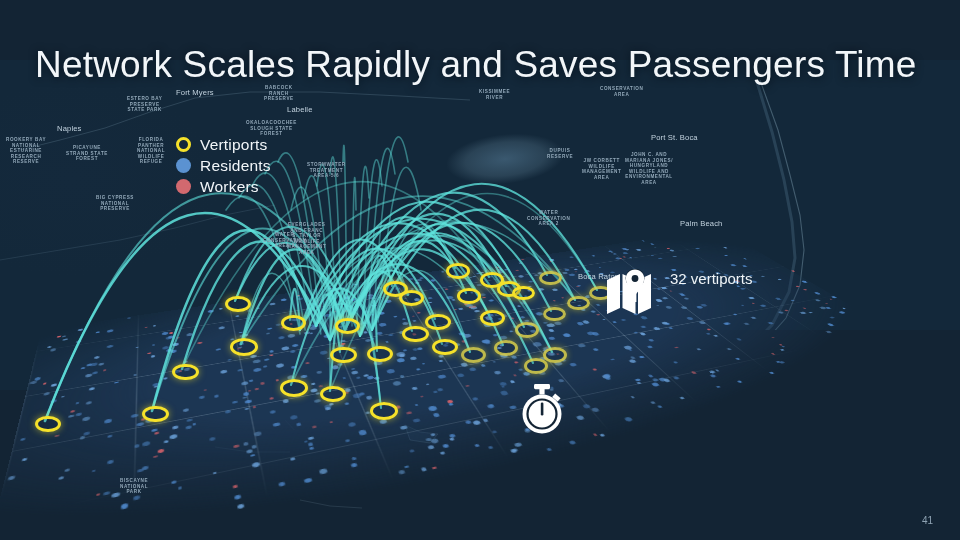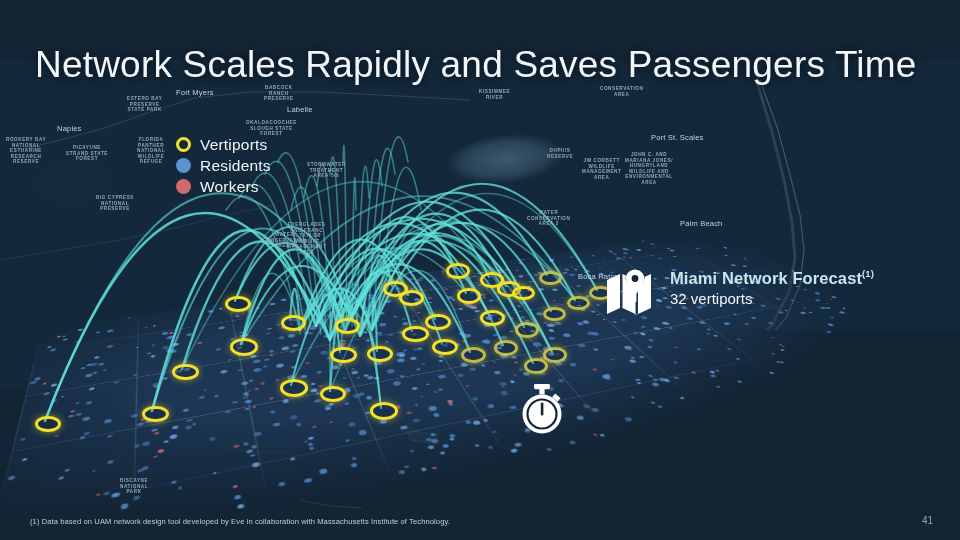--- a/index.html
+++ b/index.html
@@ -998,21 +998,21 @@
 AREA 1</div>
       <div class="mlabel park" style="left: 527px; top: 210px;">WATER
 CONSERVATION
 AREA 2</div>
       <div class="mlabel park" style="left: 120px; top: 478px;">BISCAYNE
 NATIONAL
 PARK</div>
       <div class="mlabel city" style="left: 176px; top: 88px;">Fort Myers</div>
       <div class="mlabel city" style="left: 57px; top: 124px;">Naples</div>
       <div class="mlabel city" style="left: 287px; top: 105px;">Labelle</div>
-      <div class="mlabel city" style="left: 651px; top: 133px;">Port St. Scales</div>
+      <div class="mlabel city" style="left: 651px; top: 133px;">Port St. Boca</div>
       <div class="mlabel city" style="left: 680px; top: 219px;">Palm Beach</div>
       <div class="mlabel city" style="left: 578px; top: 272px;">Boca Raton</div>
     </div>
 
   <div id="legend">
     <div class="lg-row">
       <span class="lg-mark lg-vp"></span>
       <span class="lg-txt">Vertiports</span>
     </div>
     <div class="lg-row">
@@ -1033,37 +1033,35 @@
         <path d="M2 12 L15 6 L15 40 L2 46 Z" fill="#ffffff"></path>
         <path d="M17.5 6 L30.5 12 L30.5 46 L17.5 40 Z" fill="#ffffff"></path>
         <path d="M33 12 L46 6 L46 40 L33 46 Z" fill="#ffffff"></path>
         <circle cx="30" cy="10" r="9.5" fill="#132434"></circle>
         <path d="M30 1.5 C24.9 1.5 20.8 5.6 20.8 10.7 C20.8 17.6 30 27 30 27 C30 27 39.2 17.6 39.2 10.7 C39.2 5.6 35.1 1.5 30 1.5 Z" fill="#ffffff"></path>
         <circle cx="30" cy="10.5" r="3.4" fill="#132434"></circle>
         <rect x="28.6" y="24" width="2.8" height="10" fill="#ffffff"></rect>
       </svg>
     </span>
     <span>
-      <div class="co-head"><span>Miami Network Forecast</span><span class="sup">(1)</span></div>
       <div class="co-line">32 vertiports</div>
     </span>
   </div>
 
   <div class="callout" id="callout-commute">
     <span class="co-icon">
       <svg width="54" height="54" viewBox="0 0 54 54">
         <rect x="19" y="2" width="16" height="5.2" rx="1.4" fill="#ffffff"></rect>
         <rect x="24.4" y="6" width="5.2" height="6.5" fill="#ffffff"></rect>
         <path d="M40.2 11.5 L45.6 16.2 L42.6 19.6 L37.2 14.9 Z" fill="#ffffff"></path>
         <circle cx="27" cy="32" r="19.5" fill="#ffffff"></circle>
         <circle cx="27" cy="32" r="15.6" fill="#132434"></circle>
         <circle cx="27" cy="32" r="13.4" fill="#ffffff"></circle>
         <rect x="25.8" y="20.5" width="2.6" height="13" rx="1.2" fill="#132434"></rect>
       </svg>
     </span>
   </div>
 
   <div id="footnotes">
-    <div>(1) Data based on UAM network design tool developed by Eve in collaboration with Massachusetts Institute of Technology.</div>
   </div>
 
   <div id="pageno">41</div>
 </div>
 
 </body></html>

